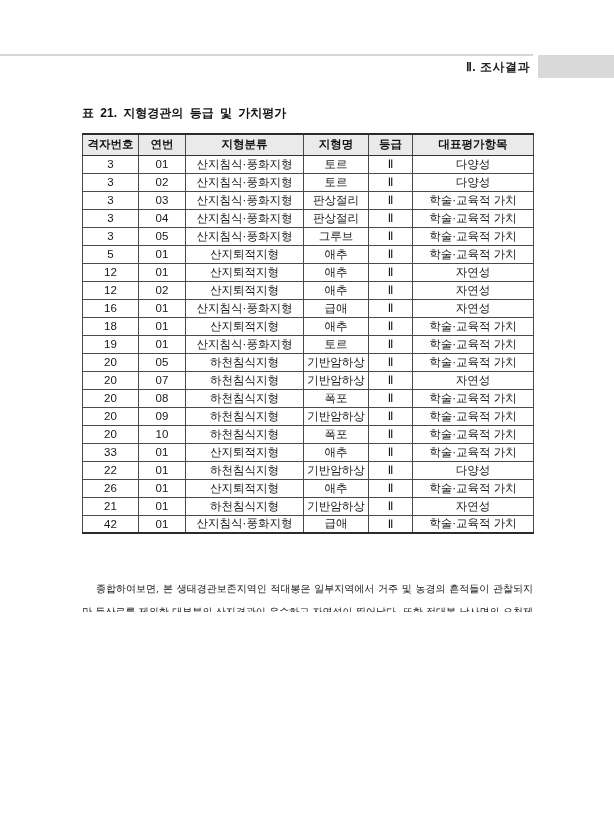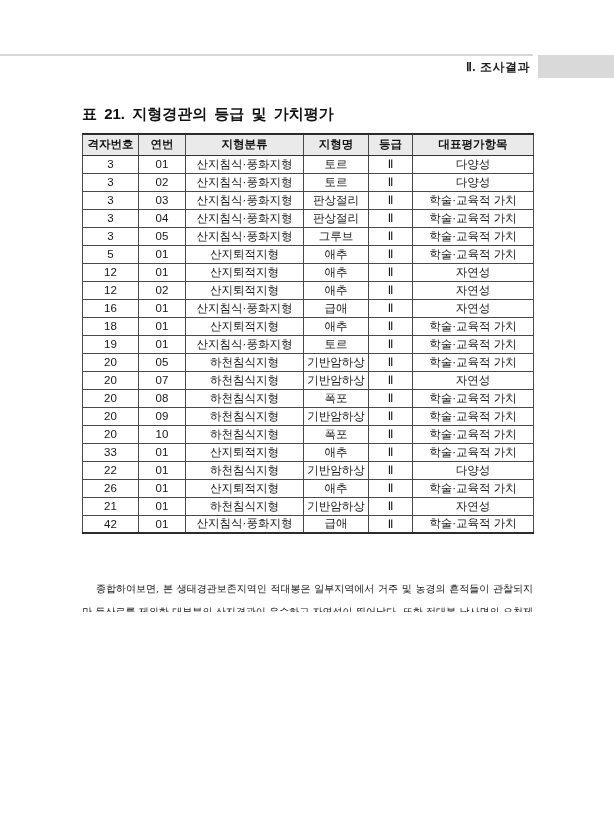--- a/index.html
+++ b/index.html
@@ -33,21 +33,21 @@
   .header-tab {
     position: absolute;
     top: 55px; left: 538px; right: 0;
     height: 23px;
     background: #d9d9d9;
   }
   
   .table-title {
     position: absolute;
     top: 105px; left: 82px;
-    font-size: 15px;
+    font-size: 12px;
     font-weight: bold;
     word-spacing: 3px;
     color: #111;
   }
   
   table.landform {
     position: absolute;
     top: 133px; left: 82px;
     width: 451px;
     border-collapse: collapse;

